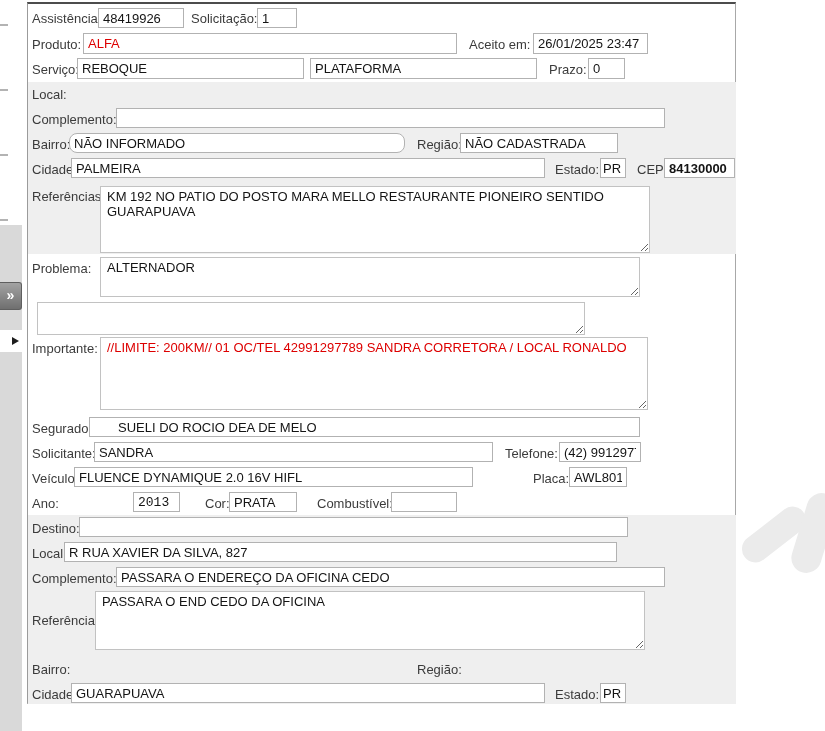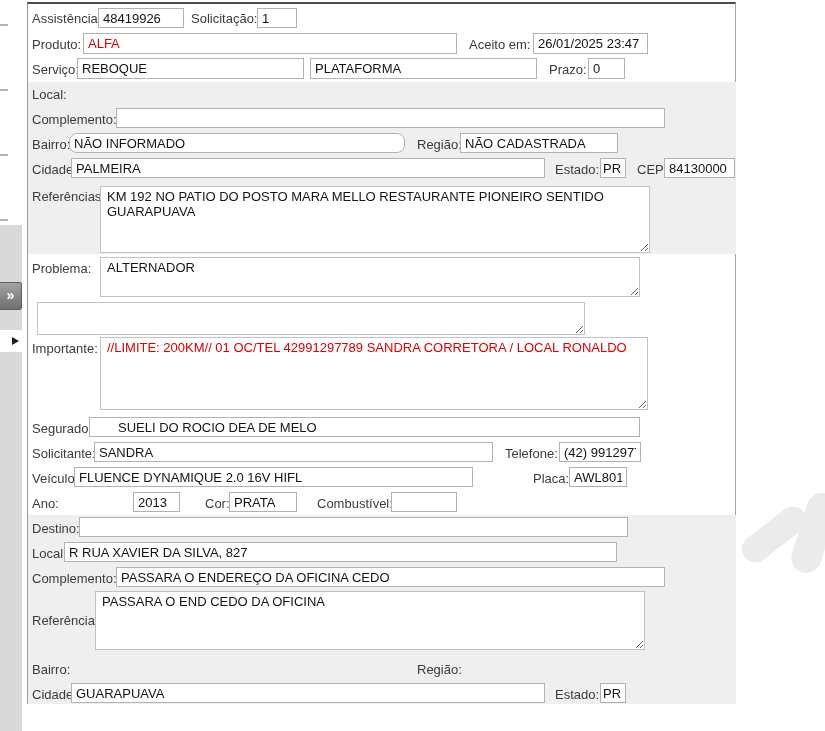--- a/index.html
+++ b/index.html
@@ -83,21 +83,21 @@
   <span class="lbl" style="left:32px;top:137px">Bairro:</span>
   <input class="fld" style="left: 69px; top: 133px; width: 336px; border-radius: 8px;" value="NÃO INFORMADO">
   <span class="lbl" style="left:417px;top:137px">Região:</span>
   <input class="fld" style="left: 460px; top: 133px; width: 158px;" value="NÃO CADASTRADA">
 
   <span class="lbl" style="left:32px;top:162px">Cidade:</span>
   <input class="fld" style="left: 71px; top: 158px; width: 474px;" value="PALMEIRA">
   <span class="lbl" style="left:555px;top:162px">Estado:</span>
   <input class="fld" style="left: 600px; top: 158px; width: 26px; padding: 1px 2px;" value="PR">
   <span class="lbl" style="left:637px;top:162px">CEP:</span>
-  <input class="fld" style="left: 664px; top: 158px; width: 71px;" value="84130000">
+  <input class="fld" style="left: 664px; top: 158px; width: 71px; font-weight: bold;" value="84130000">
 
   <span class="lbl" style="left:32px;top:189px">Referências:</span>
   <textarea class="ta" style="left: 100px; top: 186px; width: 550px; height: 67px;">KM 192 NO PATIO DO POSTO MARA MELLO RESTAURANTE PIONEIRO SENTIDO GUARAPUAVA</textarea>
 
   <span class="lbl" style="left:32px;top:261px">Problema:</span>
   <textarea class="ta" style="left: 100px; top: 257px; width: 540px; height: 40px;">ALTERNADOR</textarea>
 
   <textarea class="ta" style="left: 37px; top: 302px; width: 548px; height: 33px;"></textarea>
 
   <span class="lbl" style="left:32px;top:341px">Importante:</span>
@@ -110,21 +110,21 @@
   <input class="fld" style="left: 94px; top: 442px; width: 399px;" value="SANDRA">
   <span class="lbl" style="left:505px;top:446px">Telefone:</span>
   <input class="fld" style="left: 559px; top: 442px; width: 82px;" value="(42) 991297789">
 
   <span class="lbl" style="left:32px;top:471px">Veículo:</span>
   <input class="fld" style="left: 74px; top: 467px; width: 399px;" value="FLUENCE DYNAMIQUE 2.0 16V HIFL">
   <span class="lbl" style="left:533px;top:471px">Placa:</span>
   <input class="fld" style="left: 569px; top: 467px; width: 58px;" value="AWL8015">
 
   <span class="lbl" style="left:32px;top:496px">Ano:</span>
-  <input class="fld" style="left: 133px; top: 492px; width: 47px;" value="2013">
+  <input class="fld" style="left: 133px; top: 492px; width: 47px; font-family: Liberation Mono, monospace;" value="2013">
   <span class="lbl" style="left:205px;top:496px">Cor:</span>
   <input class="fld" style="left: 229px; top: 492px; width: 68px;" value="PRATA">
   <span class="lbl" style="left:317px;top:496px">Combustível:</span>
   <input class="fld" style="left: 391px; top: 492px; width: 66px;" value="">
 
   <span class="lbl" style="left:32px;top:521px">Destino:</span>
   <input class="fld" style="left: 79px; top: 517px; width: 549px;" value="">
 
   <span class="lbl" style="left:32px;top:546px">Local:</span>
   <input class="fld" style="left: 64px; top: 542px; width: 553px;" value="R RUA XAVIER DA SILVA, 827">

